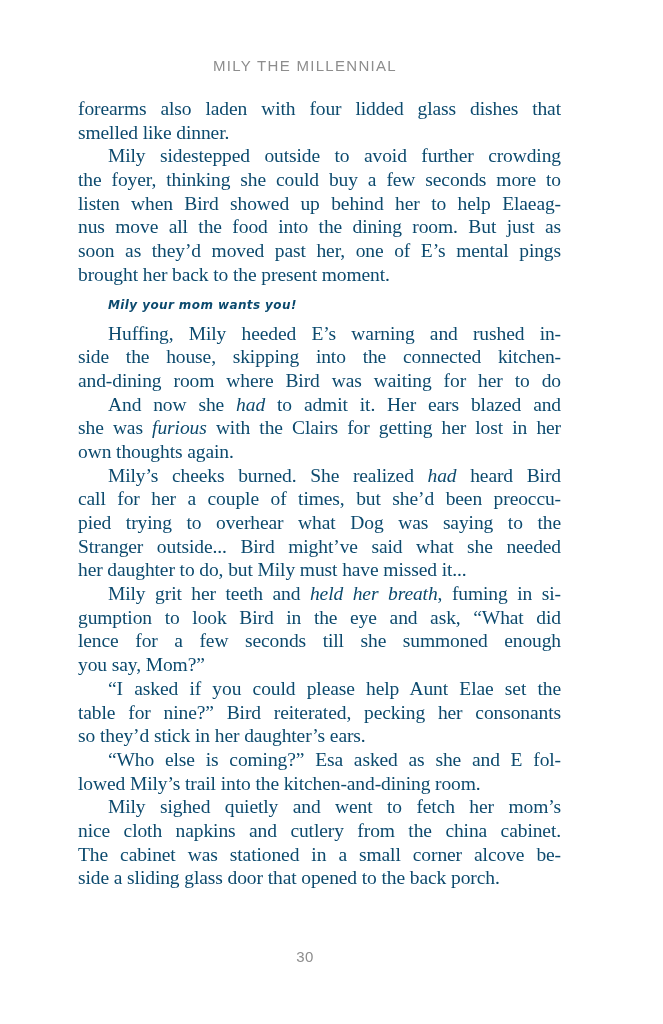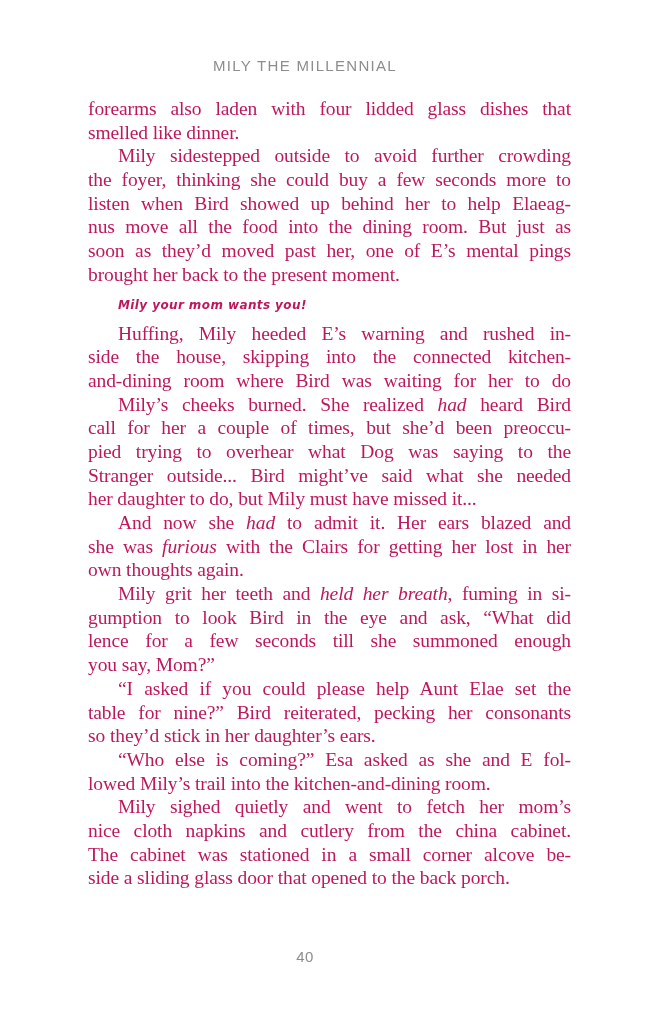--- a/index.html
+++ b/index.html
@@ -18,23 +18,23 @@
     right: 0;
     text-align: center;
     font-family: "Liberation Sans", sans-serif;
     font-size: 15px;
     letter-spacing: 1.3px;
     color: #8d8d8d;
   }
   .body-text {
     position: absolute;
     top: 97px;
-    left: 88px;
+    left: 78px;
     width: 483px;
-    color: #be185d;
+    color: #0c4a6e;
     font-size: 19.5px;
     line-height: 23.7px;
     letter-spacing: -0.1px;
   }
   .line {
     height: 23.7px;
     overflow: hidden;
     text-align: left;
   }
   .line.j {
@@ -86,30 +86,30 @@
       </div>
       <div class="para telepathy">
         <div class="line ind"><span>Mily your mom wants you!</span></div>
       </div>
       <div class="para body">
         <div class="line j ind"><span>Huffing, Mily heeded E’s warning and rushed in-</span></div>
         <div class="line j"><span>side the house, skipping into the connected kitchen-</span></div>
         <div class="line j"><span>and-dining room where Bird was waiting for her to do</span></div>
       </div>
       <div class="para body">
+        <div class="line j ind"><span>And now she </span><span class="it">had</span><span> to admit it. Her ears blazed and</span></div>
+        <div class="line j"><span>she was </span><span class="it">furious</span><span> with the Clairs for getting her lost in her</span></div>
+        <div class="line"><span>own thoughts again.</span></div>
+      </div>
+      <div class="para body">
         <div class="line j ind"><span>Mily’s cheeks burned. She realized </span><span class="it">had</span><span> heard Bird</span></div>
         <div class="line j"><span>call for her a couple of times, but she’d been preoccu-</span></div>
         <div class="line j"><span>pied trying to overhear what Dog was saying to the</span></div>
         <div class="line j"><span>Stranger outside... Bird might’ve said what she needed</span></div>
         <div class="line"><span>her daughter to do, but Mily must have missed it...</span></div>
-      </div>
-      <div class="para body">
-        <div class="line j ind"><span>And now she </span><span class="it">had</span><span> to admit it. Her ears blazed and</span></div>
-        <div class="line j"><span>she was </span><span class="it">furious</span><span> with the Clairs for getting her lost in her</span></div>
-        <div class="line"><span>own thoughts again.</span></div>
       </div>
       <div class="para body">
         <div class="line j ind"><span>Mily grit her teeth and </span><span class="it">held her breath</span><span>, fuming in si-</span></div>
         <div class="line j"><span>gumption to look Bird in the eye and ask, “What did</span></div>
         <div class="line j"><span>lence for a few seconds till she summoned enough</span></div>
         <div class="line"><span>you say, Mom?”</span></div>
       </div>
       <div class="para body">
         <div class="line j ind"><span>“I asked if you could please help Aunt Elae set the</span></div>
         <div class="line j"><span>table for nine?” Bird reiterated, pecking her consonants</span></div>
@@ -120,14 +120,14 @@
         <div class="line"><span>lowed Mily’s trail into the kitchen-and-dining room.</span></div>
       </div>
       <div class="para body">
         <div class="line j ind"><span>Mily sighed quietly and went to fetch her mom’s</span></div>
         <div class="line j"><span>nice cloth napkins and cutlery from the china cabinet.</span></div>
         <div class="line j"><span>The cabinet was stationed in a small corner alcove be-</span></div>
         <div class="line"><span>side a sliding glass door that opened to the back porch.</span></div>
       </div>
     </div>
 
-  <div class="page-number">40</div>
+  <div class="page-number">30</div>
 </div>
 
 </body></html>

